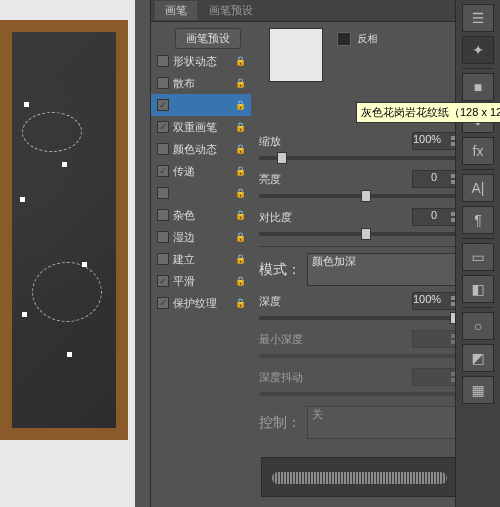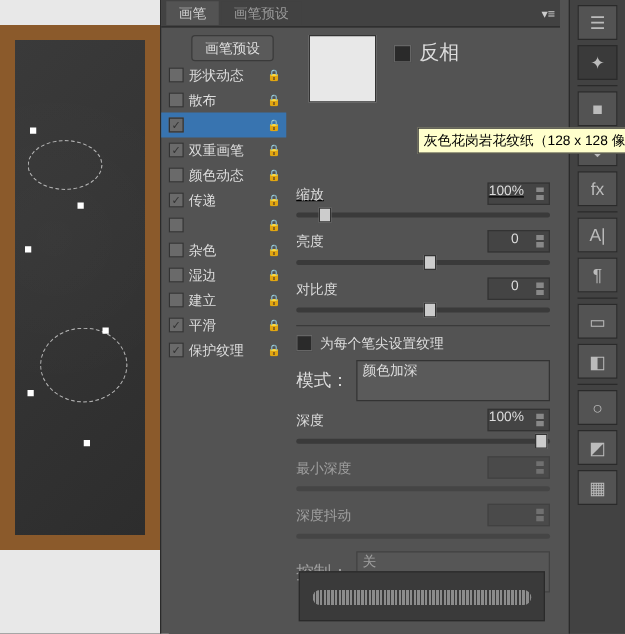--- a/index.html
+++ b/index.html
@@ -4,41 +4,41 @@
 <style>
 * { margin: 0; padding: 0; box-sizing: border-box; font-family: "Microsoft YaHei", sans-serif; }
 body { background: #535353; width: 500px; height: 507px; overflow: hidden; position: relative; }
 
 .canvas-area { position: absolute; left: 0; top: 0; width: 135px; height: 507px; background: #e8e8e8; }
 .blackboard { position: absolute; left: 0; top: 20px; width: 128px; height: 420px; border: 12px solid #8b5a2b; background: linear-gradient(135deg,#3a3a3a,#2d2d2d); }
 .blackboard::before { content: ""; position: absolute; inset: 0; background: radial-gradient(circle at 30% 40%, rgba(255,255,255,.02), transparent 50%); }
 .chalk-line { position: absolute; border: 1px dashed rgba(255,255,255,.6); border-radius: 50%; }
 .dot { position: absolute; width: 5px; height: 5px; background: #fff; }
 
-.panel { position: absolute; left: 128px; top: 0; width: 320px; height: 507px; background: #535353; border-left: 1px solid #2a2a2a; }
+.panel { position: absolute; left: 150px; top: 0; width: 320px; height: 507px; background: #535353; border-left: 1px solid #2a2a2a; }
 .tabs { height: 22px; background: #424242; border-bottom: 1px solid #2a2a2a; display: flex; align-items: center; padding-left: 4px; }
 .tab { padding: 2px 10px; font-size: 11px; color: #ccc; background: #535353; margin-right: 2px; }
 .tab.inactive { background: #424242; color: #999; }
 .flyout { margin-left: auto; margin-right: 4px; color: #ccc; font-size: 10px; }
 
 .preset-btn { position: absolute; top: 28px; left: 24px; padding: 2px 10px; background: #5a5a5a; border: 1px solid #3a3a3a; color: #ddd; font-size: 11px; border-radius: 3px; }
 
 .left-list { position: absolute; left: 0; top: 50px; width: 100px; }
 .sect-head { background: #424242; color: #ddd; font-size: 11px; padding: 3px 8px; }
-.opt-row { display: flex; align-items: center; height: 20px; padding: 0 6px; position: relative; }
+.opt-row { display: flex; align-items: center; height: 20px; padding: 11px 6px; position: relative; }
 .opt-row.sel { background: #3874b0; }
 .opt-row .cb { width: 12px; height: 12px; background: #6a6a6a; border: 1px solid #333; margin-right: 4px; display: flex; align-items: center; justify-content: center; font-size: 9px; color: #333; }
 .opt-row .lbl { color: #ddd; font-size: 11px; flex: 1; }
 .opt-row .lock { color: #888; font-size: 9px; position: absolute; right: 4px; }
 
 .right-body { position: absolute; left: 100px; top: 22px; right: 0; bottom: 0; padding: 6px 8px; }
 .thumb { width: 54px; height: 54px; background: #e8e8e8; border: 1px solid #333; display: inline-block; vertical-align: top; margin-left: 10px;}
 .invert-row { display: inline-flex; align-items: center; margin-left: 10px; vertical-align: top; margin-top: 4px;}
 .invert-row .cb { width: 14px; height: 14px; background: #2a2a2a; border: 1px solid #666; margin-right: 6px; }
-.invert-row span { color: #ddd; font-size: 16px; }
+.invert-row span { color: #ddd; font-size: 10px; }
 
 .tooltip { position: absolute; top: 80px; left: 105px; background: #ffffcc; border: 1px solid #333; padding: 2px 4px; font-size: 11px; color: #000; z-index: 10; white-space: nowrap; }
 
 .row { display: flex; align-items: center; margin: 6px 0; }
 .row .lbl { width: 55px; color: #ddd; font-size: 11px; }
 .row .num { width: 50px; height: 18px; background: #444; border: 1px solid #333; color: #ddd; font-size: 11px; text-align: right; padding-right: 24px; margin-left: auto; position: relative; }
 .row .num::after { content: ""; position: absolute; right: 4px; top: 3px; width: 6px; height: 10px; background: linear-gradient(#888 40%, transparent 40%, transparent 60%, #888 60%); }
 .slider { height: 4px; background: #3a3a3a; margin: 4px 0 10px; position: relative; border-radius: 2px; }
 .slider .knob { position: absolute; top: -4px; width: 10px; height: 12px; background: #ccc; border: 1px solid #333; }
 .sep { border: none; border-top: 1px solid #3a3a3a; margin: 6px 0; }
@@ -148,21 +148,21 @@
     <div>
       <div class="thumb"></div>
       <div class="invert-row">
         <div class="cb"></div>
         <span>反相</span>
       </div>
     </div>
 
     <div class="tooltip">灰色花岗岩花纹纸（128 x 128 像素，灰度 模式）</div>
 
-    <div class="row" style="margin-top:64px;text-decoration:underline;">
+    <div class="row" style="margin-top:50px;">
       <span class="lbl">缩放</span>
       <div class="num">100%</div>
     </div>
     <div class="slider">
         <div class="knob" style="left:18px;"></div>
       </div>
 
     <div class="row">
       <span class="lbl">亮度</span>
       <div class="num">0</div>
@@ -174,24 +174,20 @@
     <div class="row">
       <span class="lbl">对比度</span>
       <div class="num">0</div>
     </div>
     <div class="slider">
         <div class="knob" style="left:50%;"></div>
       </div>
 
     <hr class="sep">
 
-    <div class="check-row">
-      <div class="cb"></div>
-      <span class="lbl">为每个笔尖设置纹理</span>
-    </div>
 
     <div class="sel-row">
       <span class="lbl">模式：</span>
       <div class="fake-select">颜色加深</div>
     </div>
 
     <div class="row">
       <span class="lbl">深度</span>
       <div class="num">100%</div>
     </div>

